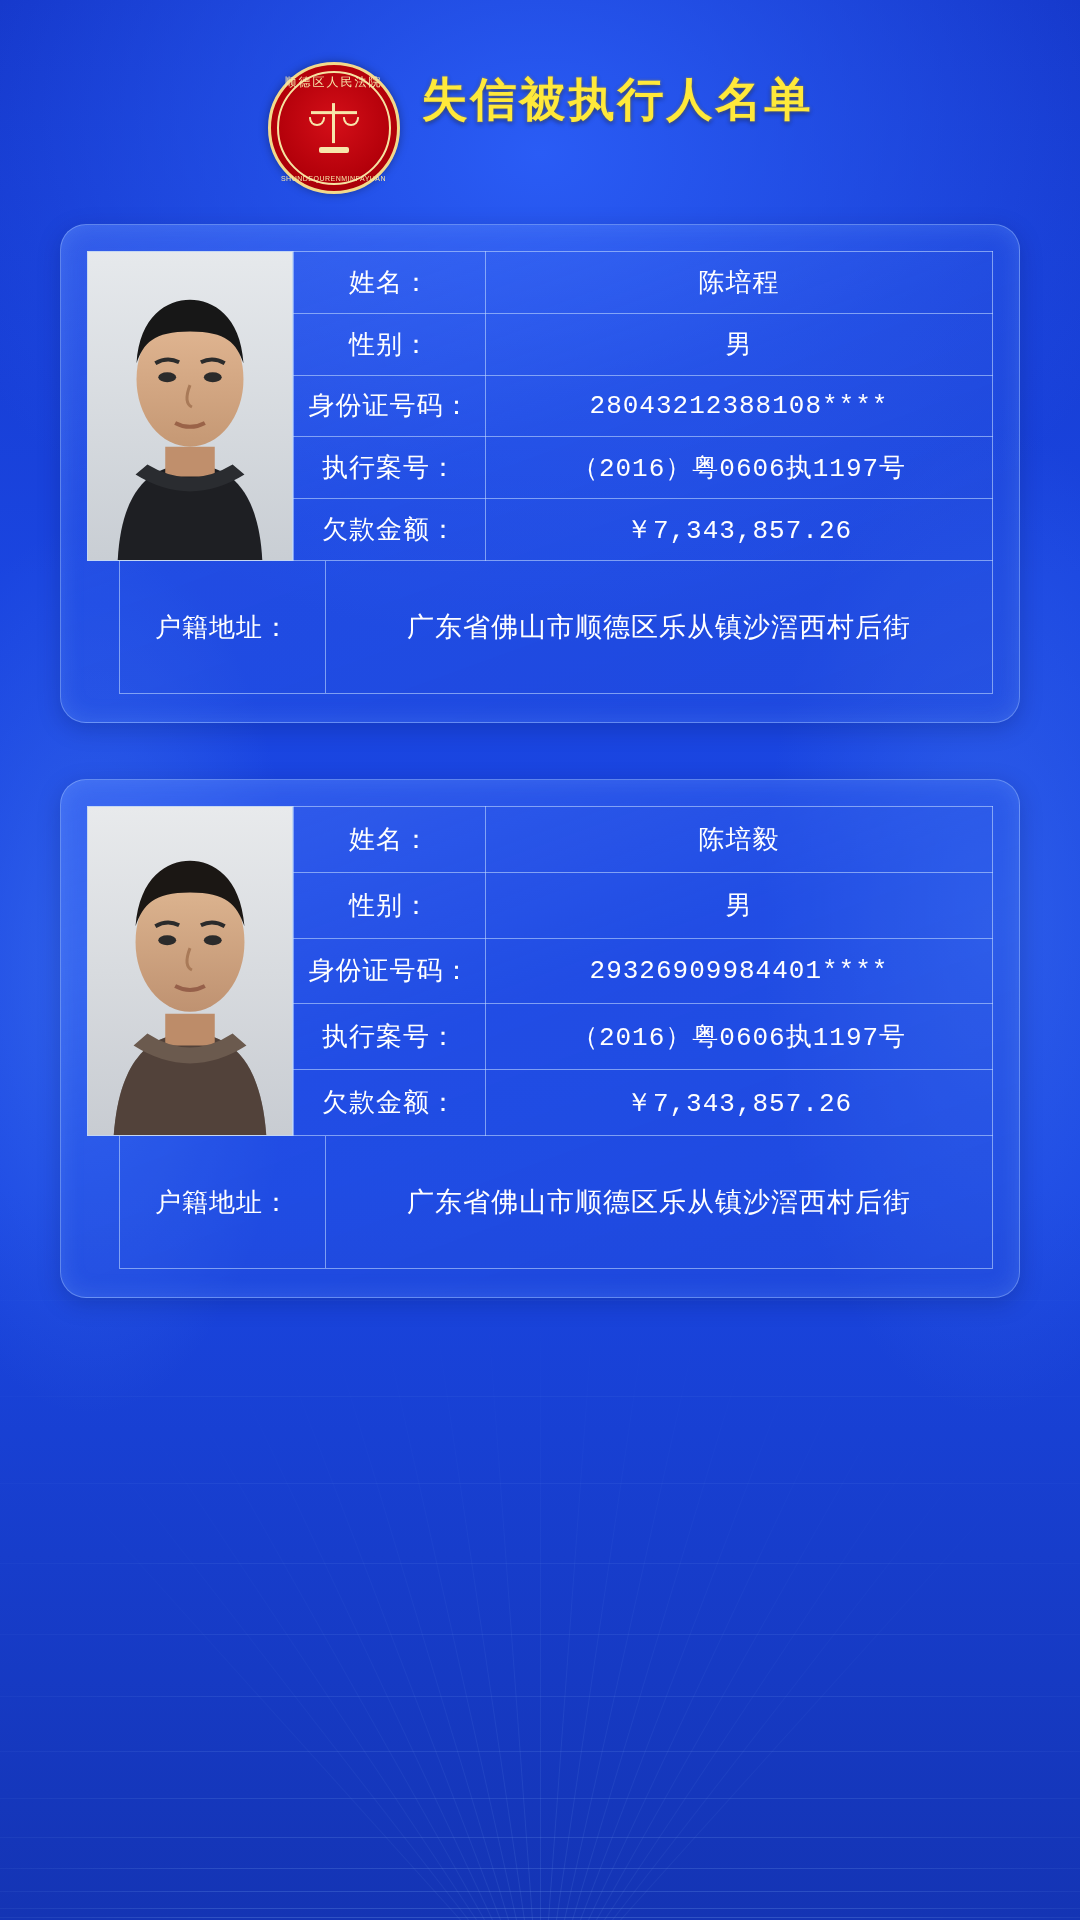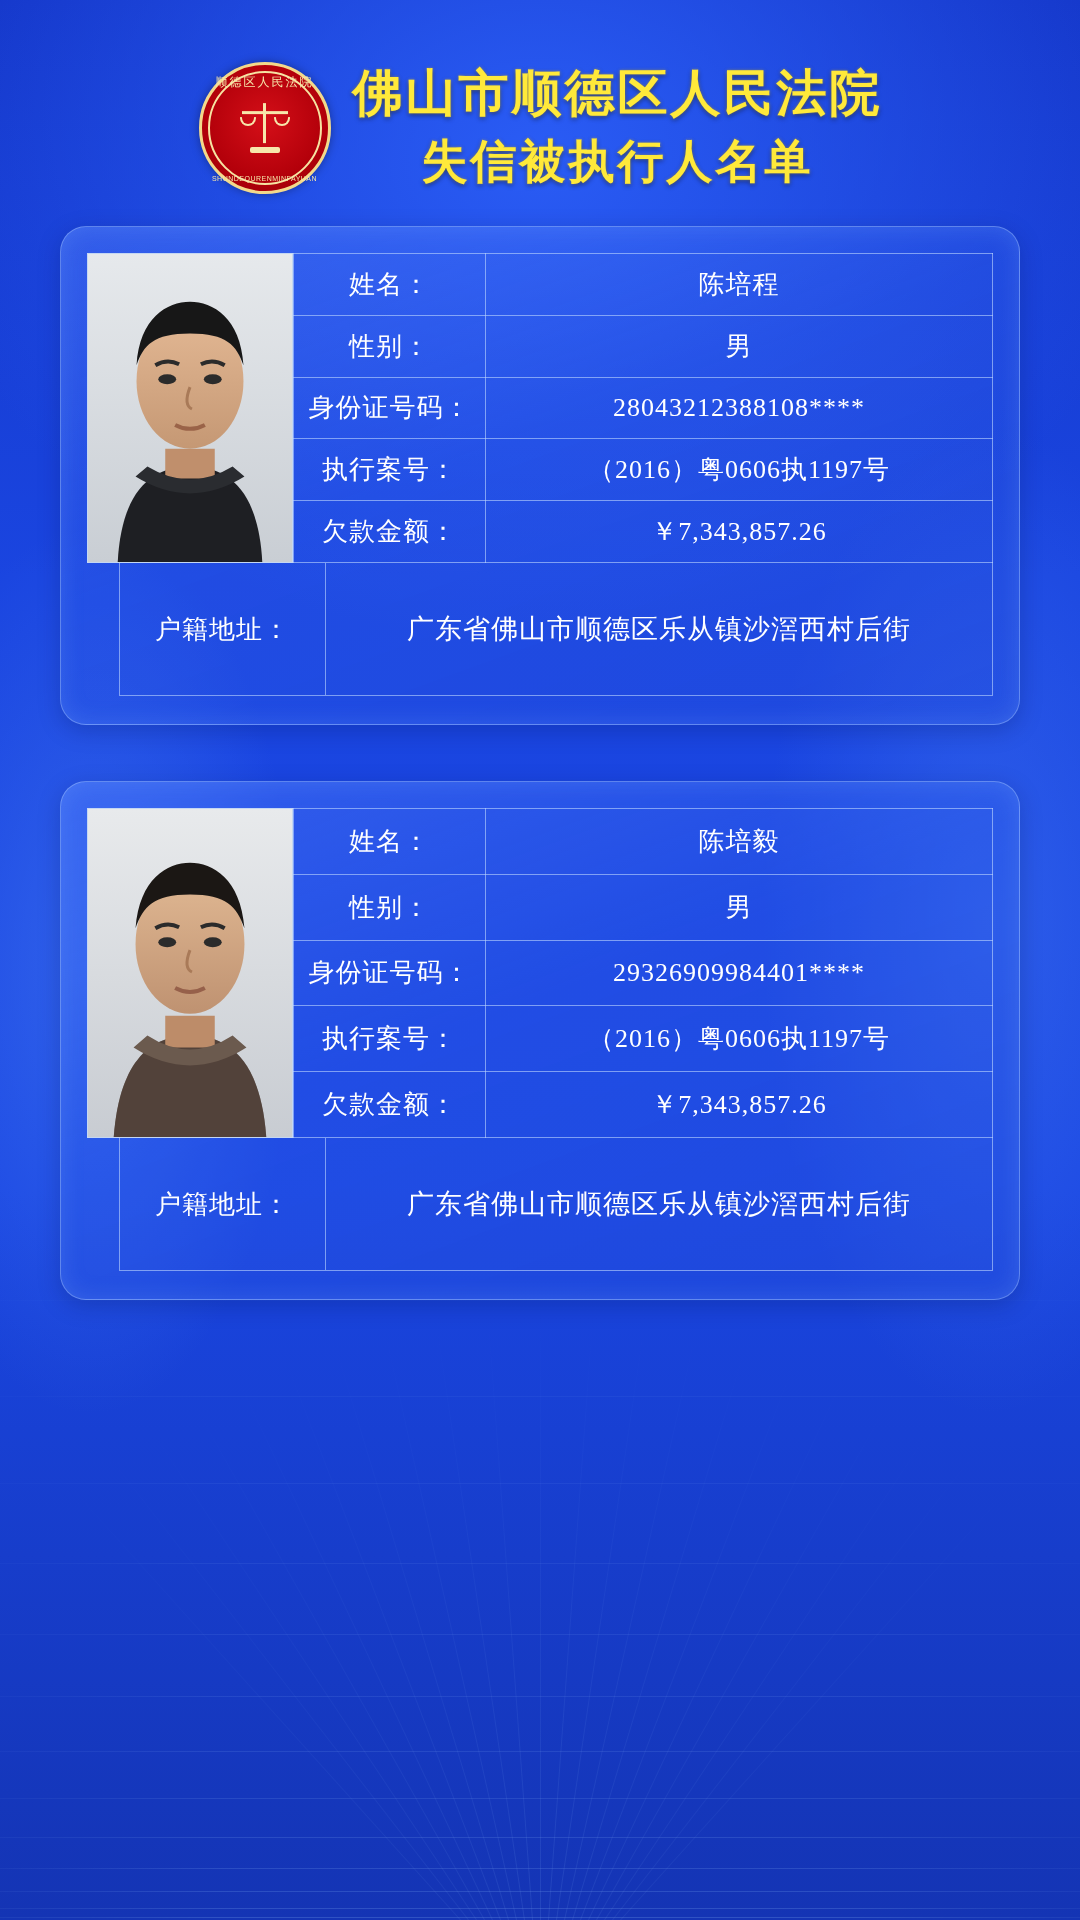--- a/index.html
+++ b/index.html
@@ -153,21 +153,21 @@
   table.info td {
     border: 1px solid rgba(190,215,255,.60);
     height: 52px;
     text-align: center;
     color: #ffffff;
     font-size: 26px;
     letter-spacing: 1px;
     padding: 4px 6px;
   }
   td.label { width: 192px; }
-  td.value { width: auto; }
+  td.value { width: auto; font-family: Liberation Mono, monospace; }
   .addr-row { display: flex; border: 1px solid rgba(190,215,255,.60); border-top: none; margin-left: 32px; }
   .addr-label {
     width: 206px; flex: 0 0 206px;
     display: flex; align-items: center; justify-content: center;
     font-size: 26px; letter-spacing: 1px;
     min-height: 132px;
     border-right: 1px solid rgba(190,215,255,.60);
   }
   .addr-value {
     flex: 1 1 auto;
@@ -242,21 +242,20 @@
       <div class="inner"></div>
       <div class="top-text">顺德区人民法院</div>
       <div class="scales">
         <div class="pan l"></div>
         <div class="pan r"></div>
         <div class="base"></div>
       </div>
       <div class="bot-text">SHUNDEQURENMINFAYUAN</div>
     </div>
     <div class="title-block">
-      <div class="title-line1">佛山市顺德区人民法院</div>
       <div class="title-line2">失信被执行人名单</div>
     </div>
   </div>
 
   <div class="cards">
 
     <div class="card variant-a">
       <div class="card-inner">
         <div class="row-top">
           <div class="photo">

